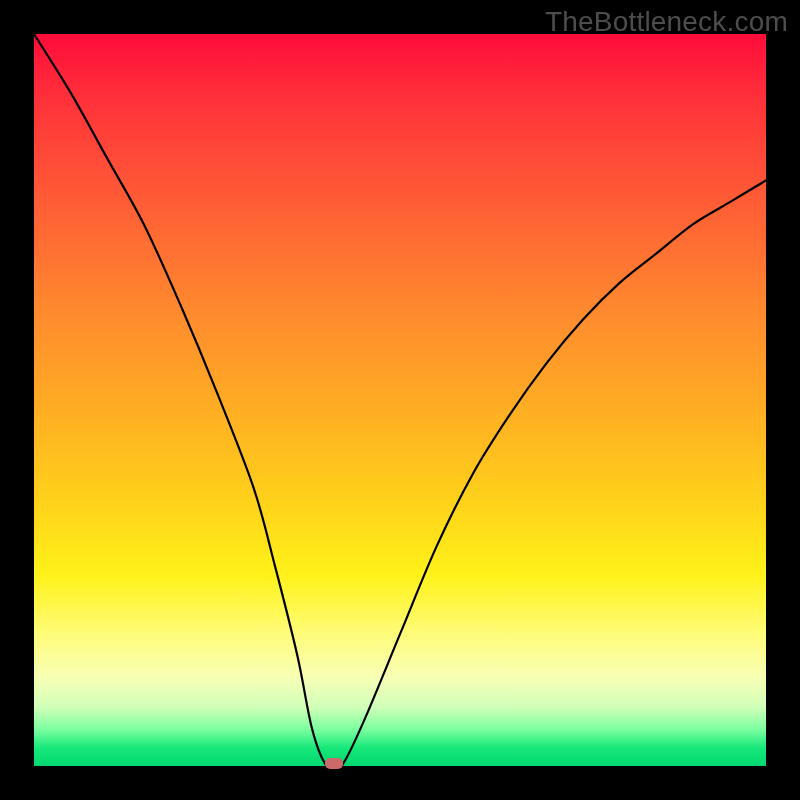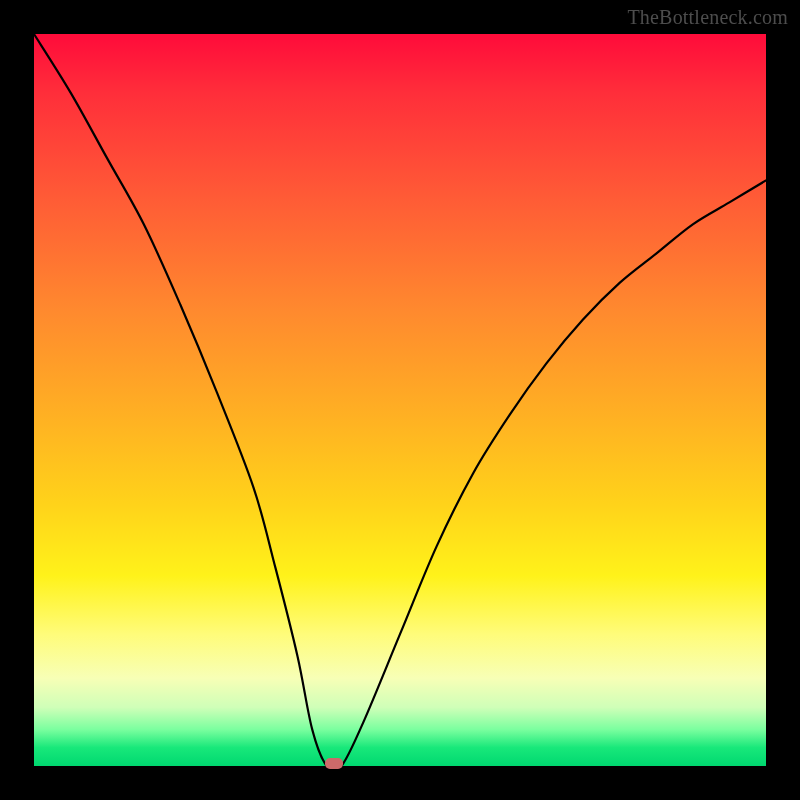--- a/index.html
+++ b/index.html
@@ -39,25 +39,24 @@
       #7bff9f 95%,
       #18e87a 97.5%,
       #00d870 100%
     );
   }
   .watermark {
     position: absolute;
     top: 6px;
     right: 12px;
     color: #4d4d4d;
-    font-size: 20px;
+    font-size: 28px;
     letter-spacing: 0.2px;
     font-weight: 400;
     user-select: none;
-    font-family: Liberation Serif, serif;
   }
   svg.curve {
     position: absolute;
     left: 0;
     top: 0;
     width: 732px;
     height: 732px;
     overflow: visible;
   }
   .marker {

